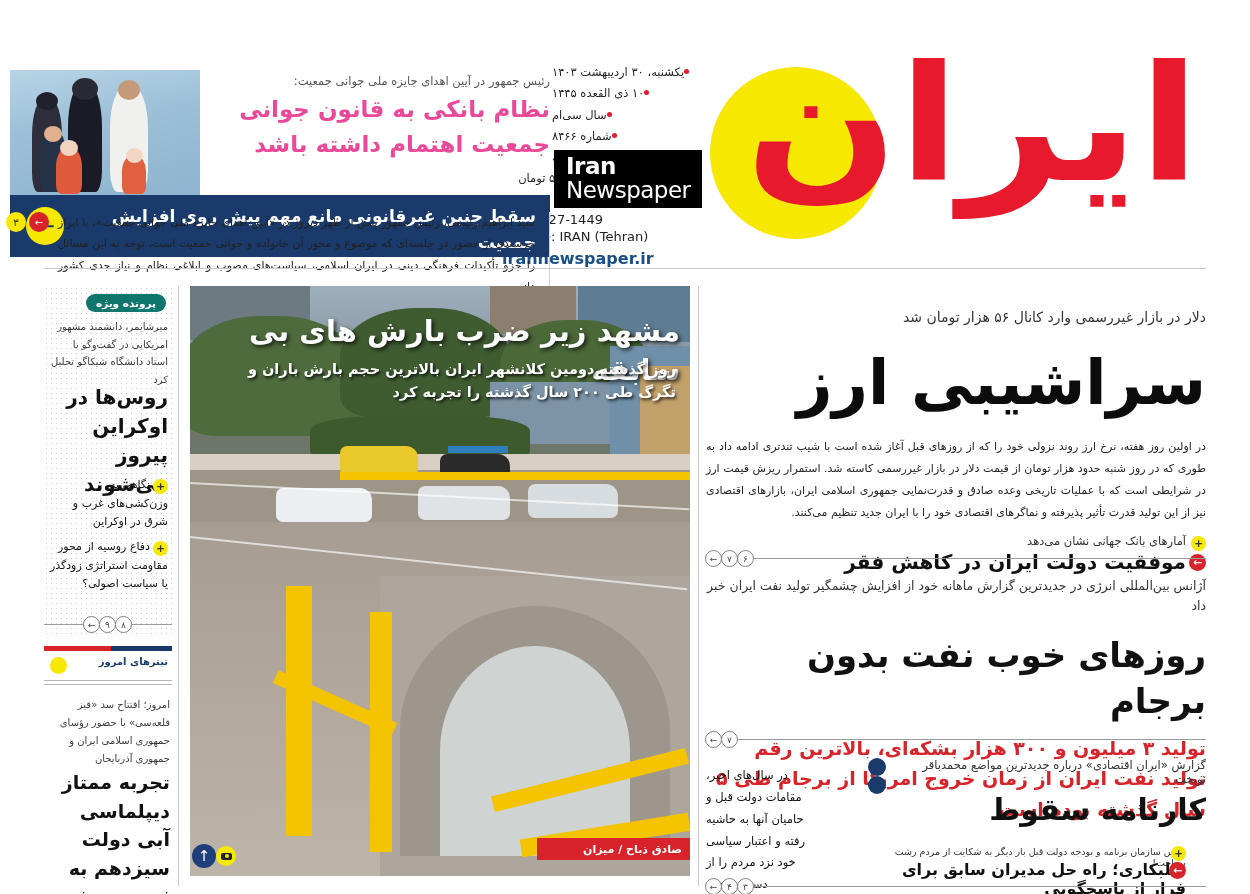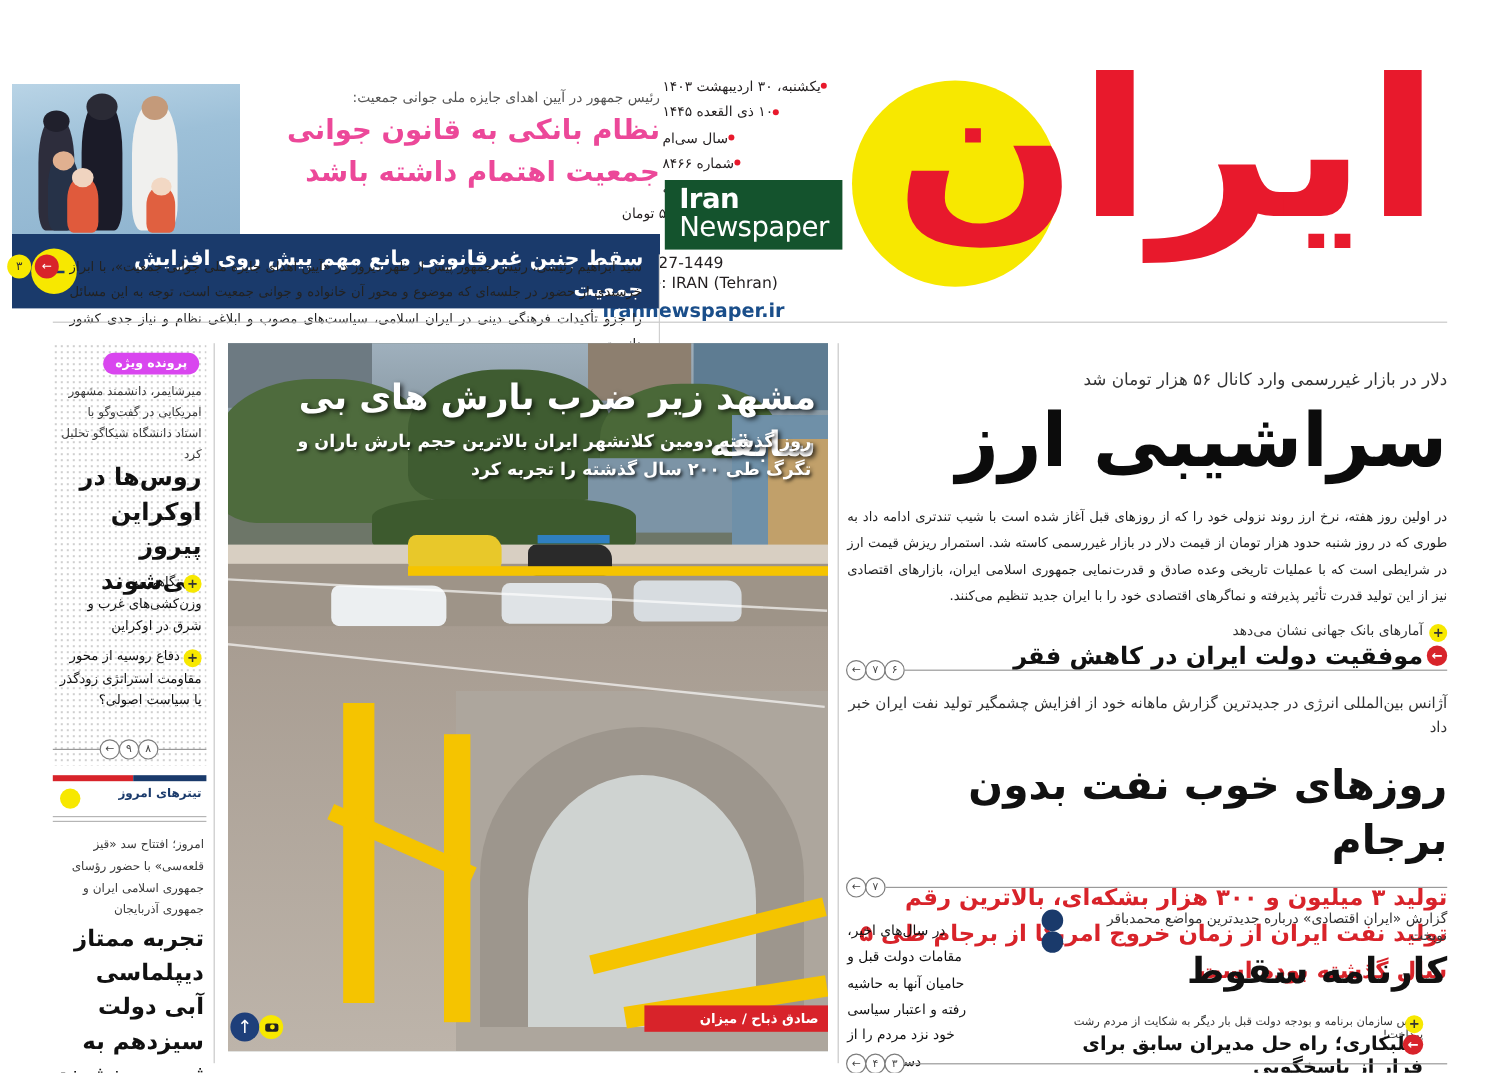--- a/index.html
+++ b/index.html
@@ -40,21 +40,21 @@
   }
   .issue-info .ln { white-space: nowrap; }
   .issue-info .bullet {
     display: inline-block; width: 5px; height: 5px; border-radius: 50%;
     background: #e8192c; margin-right: 5px; vertical-align: middle;
     margin-bottom: 2px;
   }
 
   .iran-badge {
     position: absolute; right: 548px; top: 150px;
-    width: 148px; height: 58px; background: #14532d;
+    width: 148px; height: 58px; background: #000000;
     color: #fff; padding: 4px 10px 0 0; direction: ltr; text-align: left;
     padding-left: 12px;
   }
   .iran-badge .l1 { font-size: 23px; font-weight: bold; line-height: 1.05; letter-spacing: -0.5px;}
   .iran-badge .l2 { font-size: 23px; font-weight: normal; line-height: 1.05; letter-spacing: -0.5px;}
 
   .issn-block {
     position: absolute; right: 548px; top: 212px; width: 200px;
     direction: ltr; text-align: left; color: #231f20;
   }
@@ -123,21 +123,21 @@
     position: absolute; left: 44px; top: 286px; width: 128px; height: 600px;
     direction: rtl;
   }
   .sb-dots {
     position: absolute; left: 0; top: 0; width: 128px; height: 352px;
     background-image: radial-gradient(#cfcfcf 0.8px, transparent 0.9px);
     background-size: 5px 5px;
   }
   .sb-tag {
     position: absolute; right: 6px; top: 8px;
-    background: #d946ef; color: #fff; font-size: 10.5px; font-weight: bold;
+    background: #0f766e; color: #fff; font-size: 10.5px; font-weight: bold;
     padding: 3px 10px; border-radius: 9px; white-space: nowrap;
   }
   .sb-kicker {
     position: absolute; right: 4px; top: 32px; width: 120px;
     font-size: 10px; line-height: 1.75; color: #3b3b3b; text-align: right;
   }
   .sb-head {
     position: absolute; right: 4px; top: 97px; width: 120px;
     font-size: 20px; font-weight: bold; line-height: 1.45;
     color: #111; text-align: right;
@@ -242,21 +242,21 @@
   .main-col {
     position: absolute; left: 706px; top: 286px; width: 500px; height: 600px;
     direction: rtl;
   }
   .mc-kicker {
     width: 500px; text-align: right; font-size: 14px; color: #333; line-height: 1.6; margin-top: 20px;
   }
   .mc-mega {
     width: 500px; text-align: right;
     font-size: 62px; font-weight: bold; color: #0c0c0c; line-height: 1.25;
-    margin-top: 0; letter-spacing: -1px;
+    margin-top: 16px; letter-spacing: -1px;
   }
   .mc-body {
     width: 500px; text-align: justify; font-size: 11px; line-height: 2.0; color: #222;
     margin-top: 14px;
   }
   .mc-sub-kicker {
     width: 500px; text-align: right; font-size: 11.5px; color: #333; margin-top: 10px;
     padding-right: 20px; position: relative;
   }
   .mc-sub-head {

